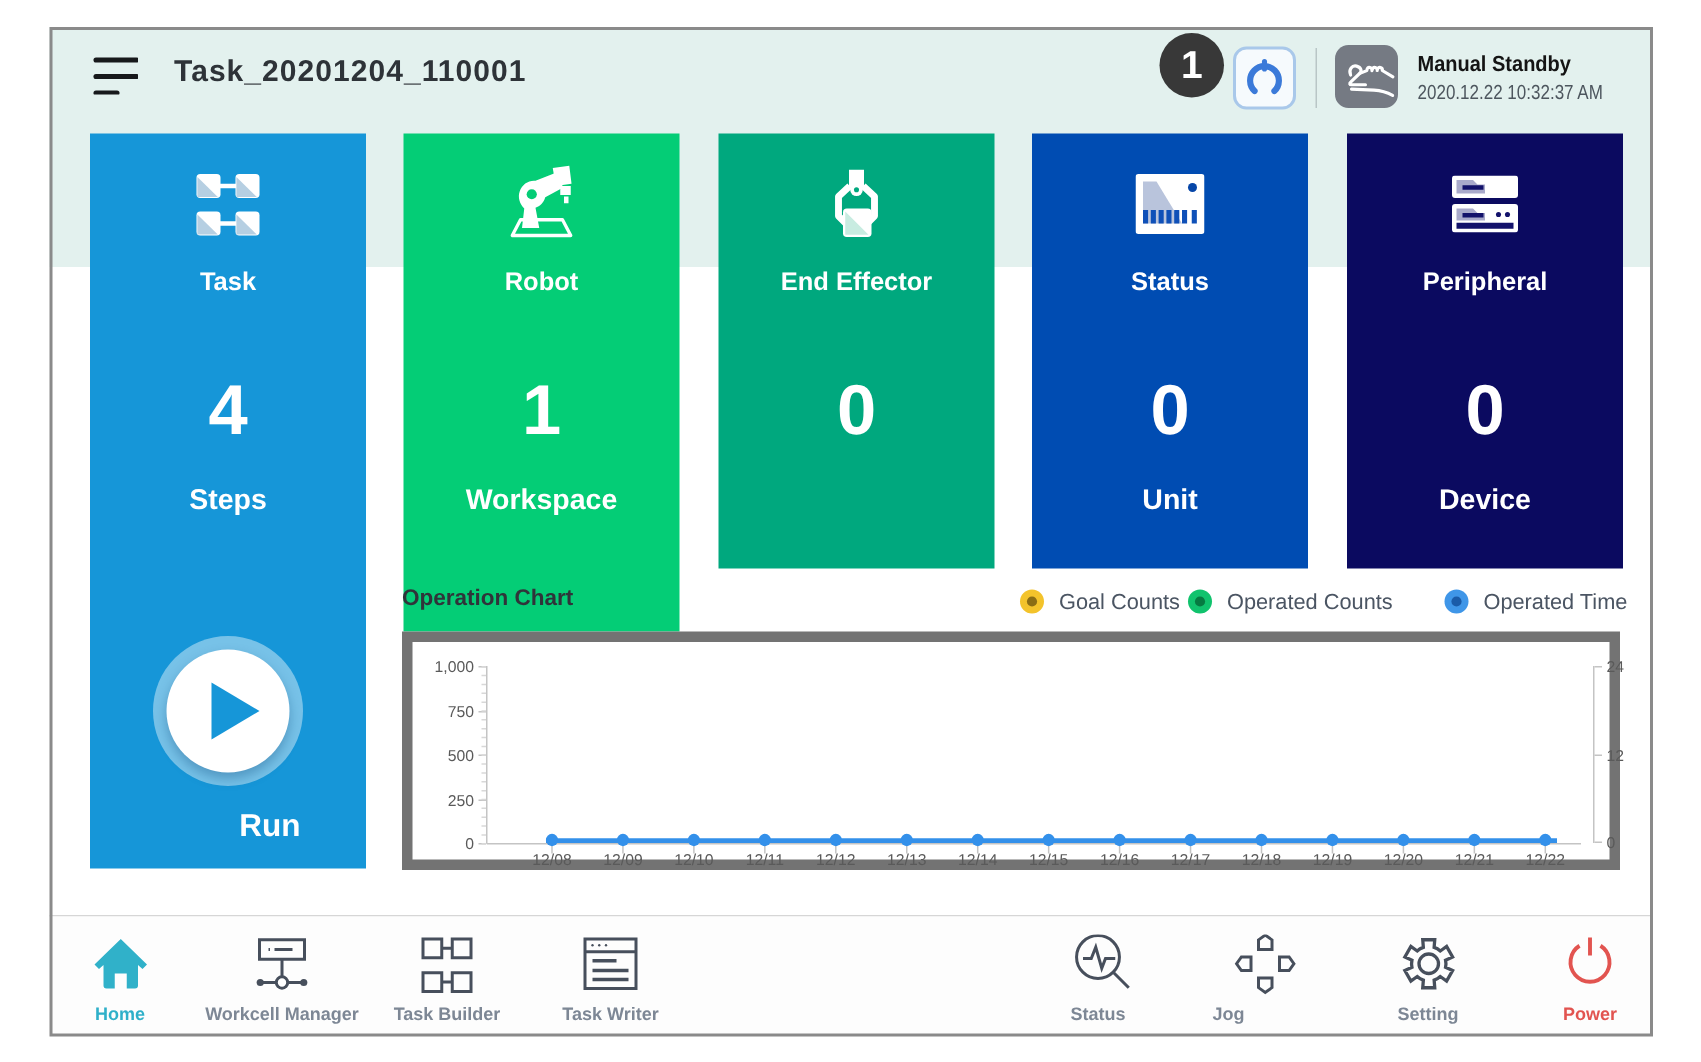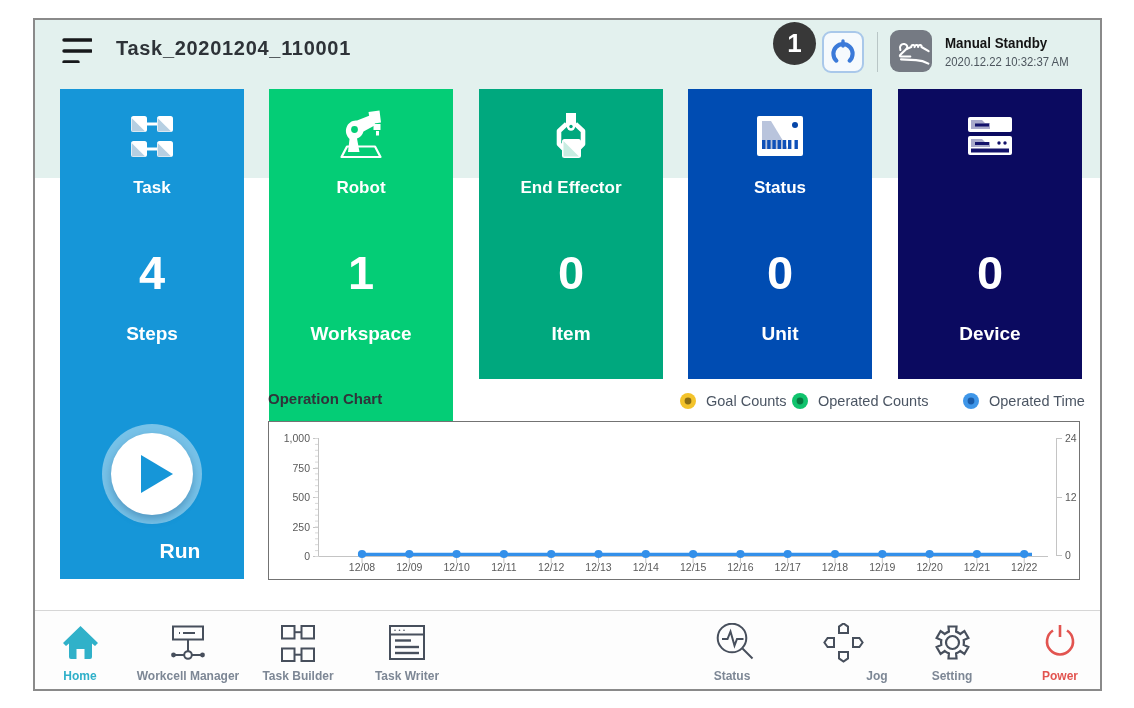--- a/index.html
+++ b/index.html
@@ -24,21 +24,21 @@
   #c2{left:236px;height:342px;background:#04cd76;}
   #c3{left:446px;height:290px;background:#00a87e;}
   #c4{left:655px;height:290px;background:#004cb2;}
   #c5{left:865px;height:290px;background:#0b0a60;}
   .playwrap{position:absolute;left:42px;top:335px;width:100px;height:100px;border-radius:50%;background:rgba(255,255,255,0.42);}
   .playinner{position:absolute;left:9px;top:9px;width:82px;height:82px;border-radius:50%;background:#ffffff;box-shadow:0 4px 8px rgba(10,70,120,0.35);}
   .ptri{position:absolute;left:30px;top:22px;width:0;height:0;border-left:32px solid #1696d8;border-top:19px solid transparent;border-bottom:19px solid transparent;}
   .run{position:absolute;left:0;width:100%;top:450px;font-size:21px;font-weight:bold;padding-left:28px;}
 
   .octitle{position:absolute;left:235px;top:372px;font-size:15px;font-weight:bold;color:#30343a;}
-  .chartbox{position:absolute;left:235px;top:403px;width:812px;height:159px;border:1px solid #737373;box-sizing:border-box;background:#fff;}
+  .chartbox{position:absolute;left:235px;top:403px;width:812px;height:159px;border:7px solid #737373;box-sizing:border-box;background:#fff;}
 
   .nsep{position:absolute;left:0px;top:592px;width:100%;height:1px;background:#d6d6d6;}
   .nav{position:absolute;left:0;top:593px;width:100%;height:78px;background:#fdfdfd;}
   .nlab{position:absolute;left:50%;transform:translateX(-50%);top:57px;font-size:12px;font-weight:bold;color:#7d8795;white-space:nowrap;}
 </style>
 </head>
 <body>
 <div class="frame">
   <div class="hdr"></div>
 
@@ -119,21 +119,20 @@
         <path d="M 19.5 11 L 12 18 L 12 31 L 17 36" fill="none" stroke="#fff" stroke-width="4.6" stroke-linejoin="round"></path>
         <path d="M 28.5 11 L 36 18 L 36 31 L 31 36" fill="none" stroke="#fff" stroke-width="4.6" stroke-linejoin="round"></path>
         <circle cx="24" cy="13.5" r="4.2" fill="#fff"></circle>
         <circle cx="24" cy="13.5" r="1.7" fill="#00a87e"></circle>
         <rect x="15" y="26" width="19" height="19" rx="2.5" fill="#fff"></rect>
         <path d="M 16.5 28 L 32 43.5 L 16.5 43.5 Z" fill="#c8ece1"></path>
       </svg>
     </div>
     <div class="lbl">End Effector</div>
     <div class="num">0</div>
-    <div class="sub">Item</div>
   </div>
 
   <div class="card" id="c4">
     <div class="icon">
       <svg width="46" height="40" viewBox="0 0 46 40">
         <rect x="0" y="0" width="46" height="40" rx="2" fill="#fff"></rect>
         <path d="M 5 5 L 14 5 L 31 33 L 5 33 Z" fill="#b9c4dc"></path>
         <circle cx="38" cy="9" r="3" fill="#0646a8"></circle>
         <g fill="#0f50b8">
           <rect x="5" y="24" width="3.4" height="9"></rect>
@@ -158,20 +157,21 @@
         <path d="M 3 3 L 14 3 L 17 6 L 22 6 L 22 12 L 3 12 Z" fill="#a9aacb"></path>
         <rect x="7" y="6.5" width="14" height="3" fill="#13126b"></rect>
         <rect x="0" y="19" width="44" height="19" rx="2" fill="#fff"></rect>
         <path d="M 3 22 L 14 22 L 17 25 L 22 25 L 22 30 L 3 30 Z" fill="#a9aacb"></path>
         <rect x="7" y="25" width="14" height="3" fill="#13126b"></rect>
         <circle cx="31" cy="26" r="1.7" fill="#13126b"></circle>
         <circle cx="37" cy="26" r="1.7" fill="#13126b"></circle>
         <rect x="3" y="31.5" width="38" height="4" fill="#13126b"></rect>
       </svg>
     </div>
+    <div class="lbl">Peripheral</div>
     <div class="num">0</div>
     <div class="sub">Device</div>
   </div>
 
   <div class="octitle">Operation Chart</div>
   <svg style="position:absolute;left:646px;top:374px;" width="420" height="20" viewBox="0 0 420 20">
     <circle cx="9" cy="9" r="8" fill="#f3c32b"></circle>
       <circle cx="9" cy="9" r="3.4" fill="#8a6d14"></circle>
     <text x="27" y="14" font-size="14.5" fill="#4b5563">Goal Counts</text>
     <circle cx="121" cy="9" r="8" fill="#10c36d"></circle>
@@ -359,16 +359,16 @@
     <g fill="none" stroke="#e25450" stroke-width="2.6">
       <path d="M 991 7.5 A 13 13 0 1 0 1005 7.5" fill="none"></path>
       <line x1="998" y1="2" x2="998" y2="14"></line>
     </g>
   </svg>
   <div class="nlab" style="position:absolute;left:47px;top:651px;transform:translateX(-50%);color:#2fb0c9;">Home</div>
   <div class="nlab" style="position:absolute;left:155px;top:651px;transform:translateX(-50%);">Workcell Manager</div>
   <div class="nlab" style="position:absolute;left:265px;top:651px;transform:translateX(-50%);">Task Builder</div>
   <div class="nlab" style="position:absolute;left:374px;top:651px;transform:translateX(-50%);">Task Writer</div>
   <div class="nlab" style="position:absolute;left:699px;top:651px;transform:translateX(-50%);text-align:right;">Status</div>
-  <div class="nlab" style="position:absolute;left:844px;top:651px;transform:translateX(-50%);">Jog</div>
+  <div class="nlab" style="position:absolute;left:786px;top:651px;transform:translateX(-50%);">Jog</div>
   <div class="nlab" style="position:absolute;left:919px;top:651px;transform:translateX(-50%);">Setting</div>
   <div class="nlab" style="position:absolute;left:1027px;top:651px;transform:translateX(-50%);color:#e25450;">Power</div>
 </div>
 
 </body></html>

